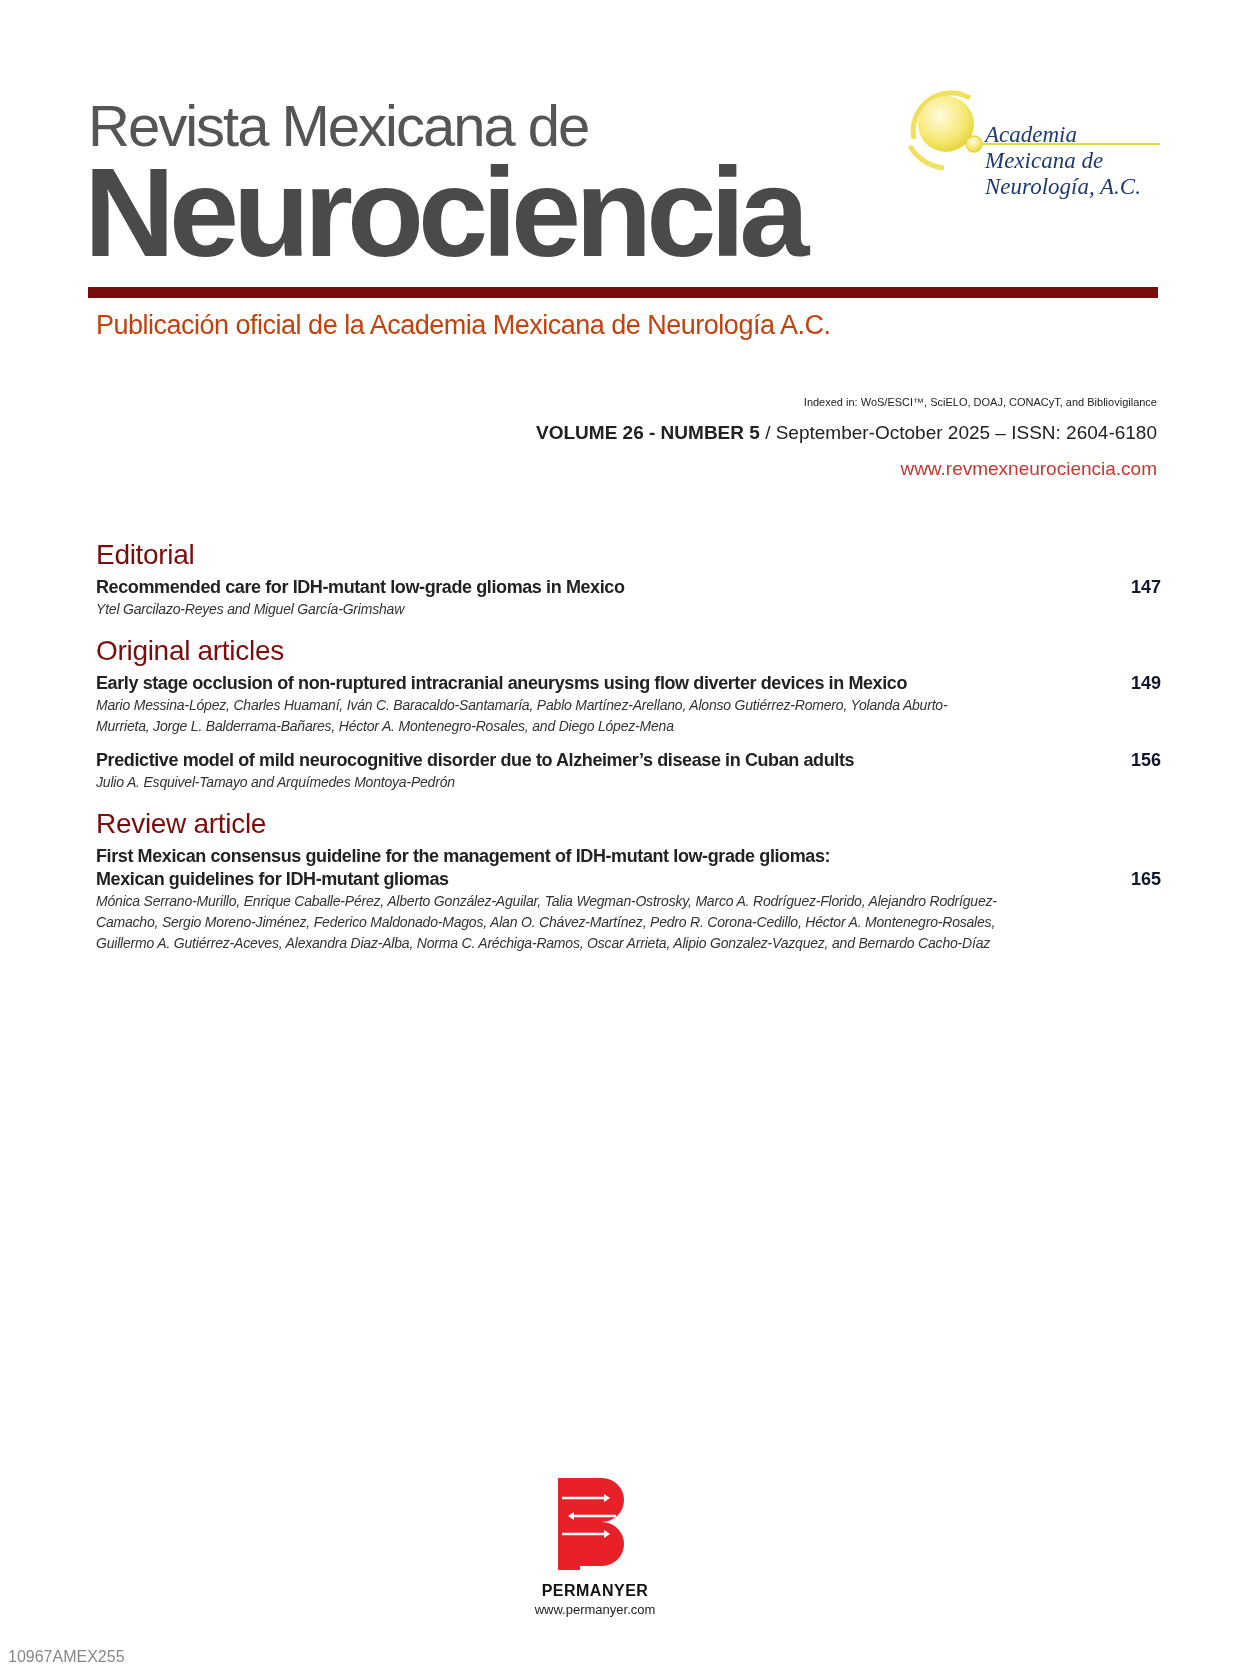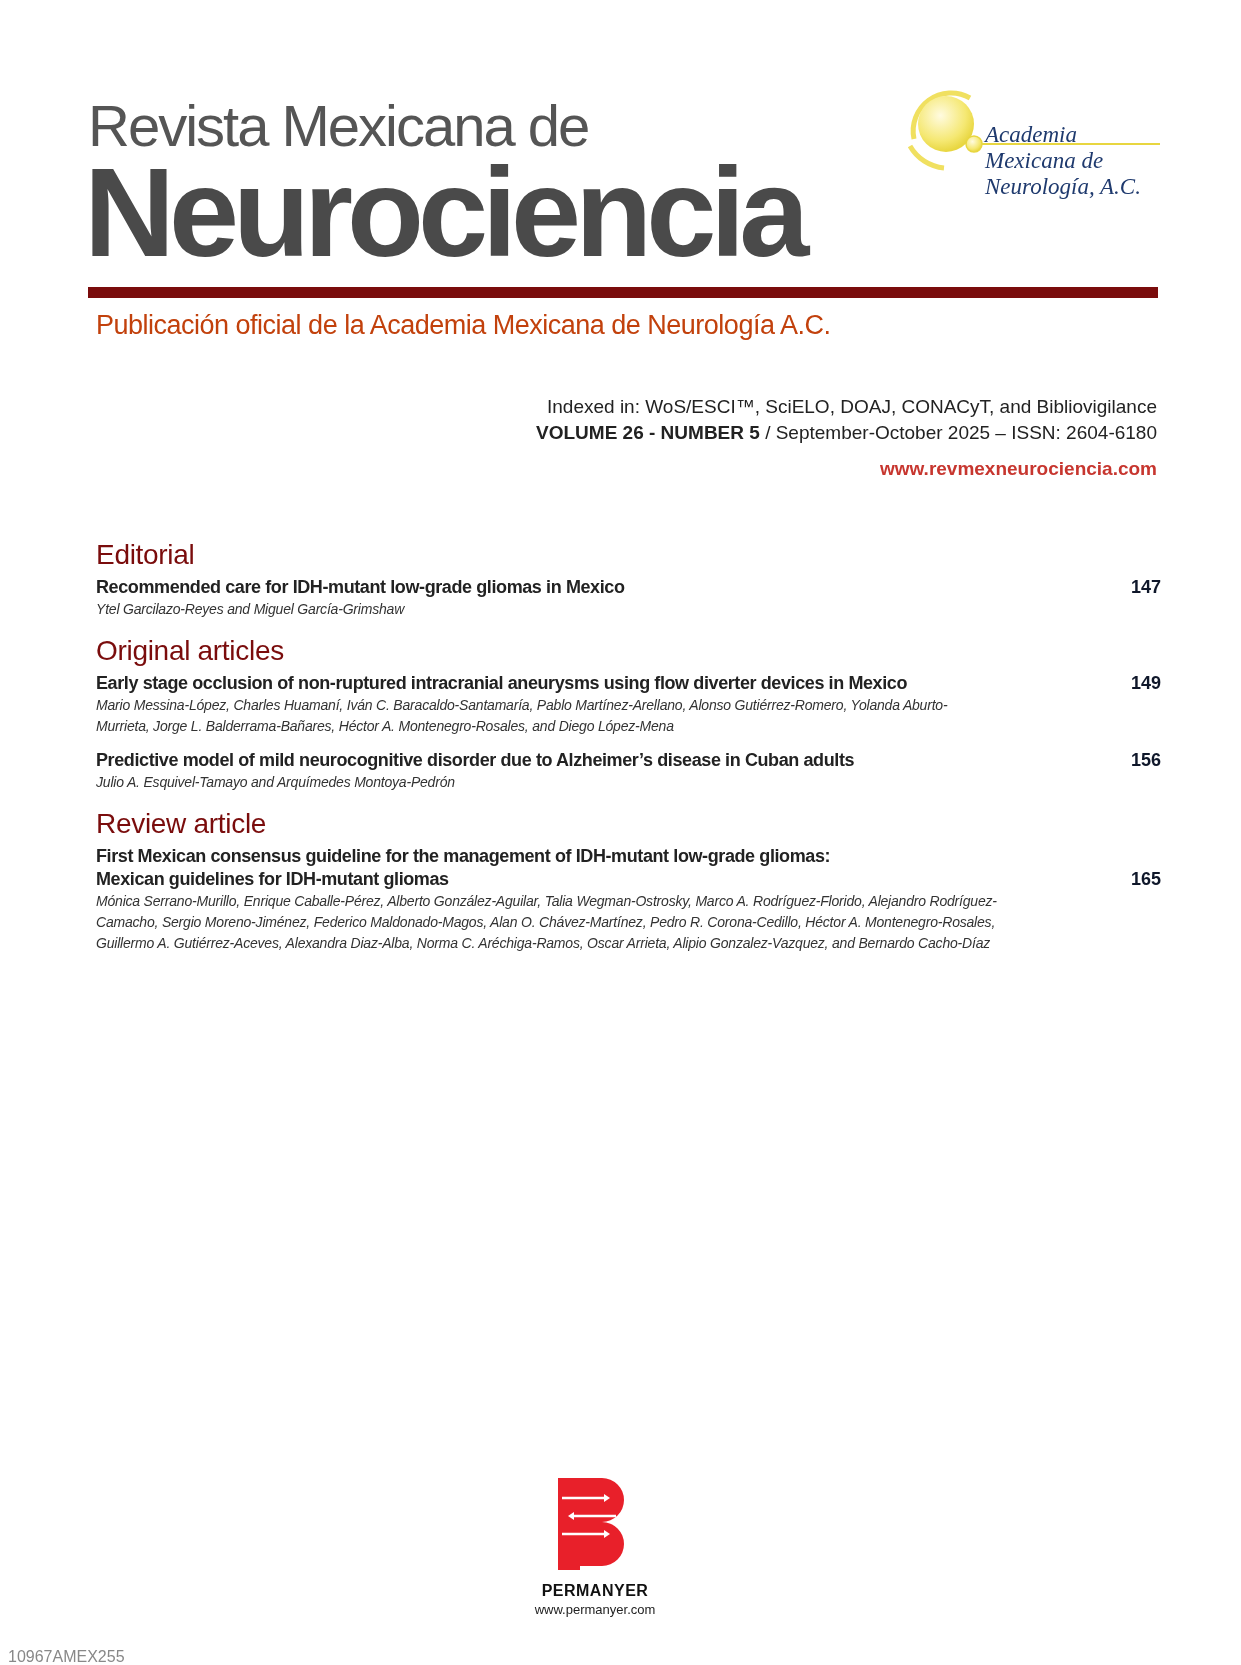--- a/index.html
+++ b/index.html
@@ -11,24 +11,24 @@
   .mast-big { left:84px; top:150px; font-size:126px; font-weight:bold; color:#4a4a4a; letter-spacing:-6px; line-height:126px; white-space:nowrap; }
   .mast-rule { left:88px; top:287px; width:1070px; height:11px; background:#7a0c0c; }
   .mast-sub { left:96px; top:310px; font-size:27px; color:#c2410c; letter-spacing:-0.5px; white-space:nowrap; }
 
   
   .acad-logo { left:900px; top:84px; width:260px; height:90px; }
   .acad-text { left:985px; top:92px; font-family:"Liberation Serif", serif; font-style:italic; font-size:23px; line-height:26px; color:#1f3a6e; white-space:nowrap;margin-top:30px; }
 
   
   .info { right:84px; text-align:right; white-space:nowrap; }
-  .info-indexed { top:396px; font-size:19px; color:#222; }
+  .info-indexed { top:396px; font-size:11px; color:#222; }
   .info-volume { top:422px; font-size:19px; color:#222; }
   .info-volume b { font-weight:bold; }
-  .info-url { top:458px; font-size:19px; color:#c7362f; font-weight:bold; }
+  .info-url { top:458px; font-size:19px; color:#c7362f; font-weight:normal; }
 
   
   .toc { left:96px; top:538px; width:1065px; }
   .sec-title { font-size:28px; color:#7a0c0c; margin:0 0 4px 0; line-height:34px; letter-spacing:-0.3px; }
   .entry { position:relative; margin-bottom:12px; }
   .entry-title { font-size:18px; font-weight:bold; color:#222; line-height:23px; padding-right:70px; letter-spacing:-0.4px; }
   .entry-page { position:absolute; right:0; font-size:18px; font-weight:bold; color:#0f172a; line-height:23px; }
   .entry-authors { font-size:14px; font-style:italic; color:#333; line-height:21px; letter-spacing:-0.2px; }
   .section { margin-bottom:14px; }
 

